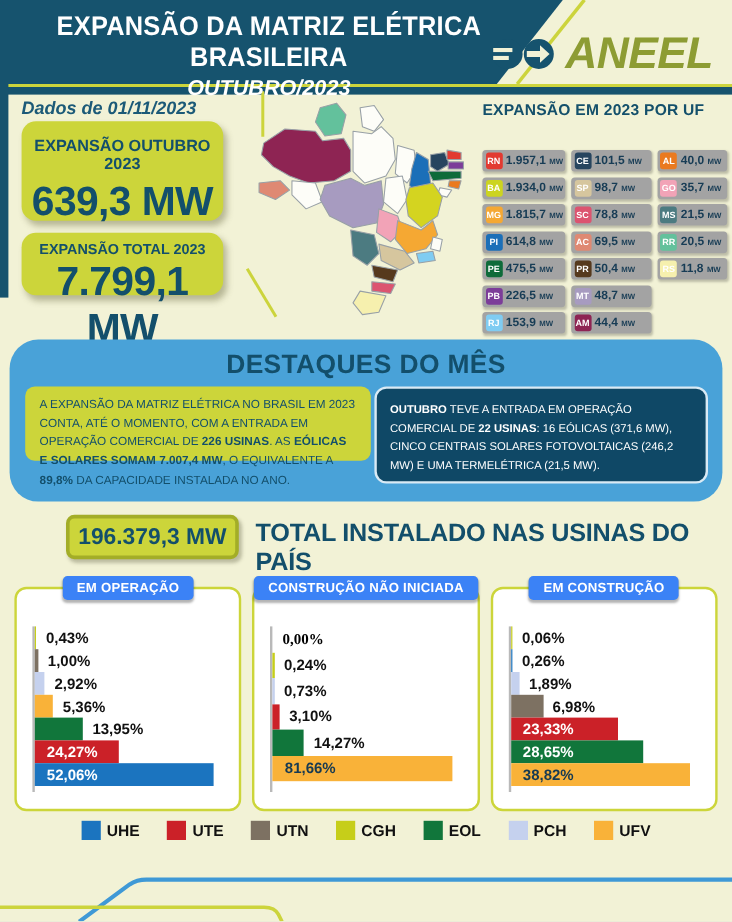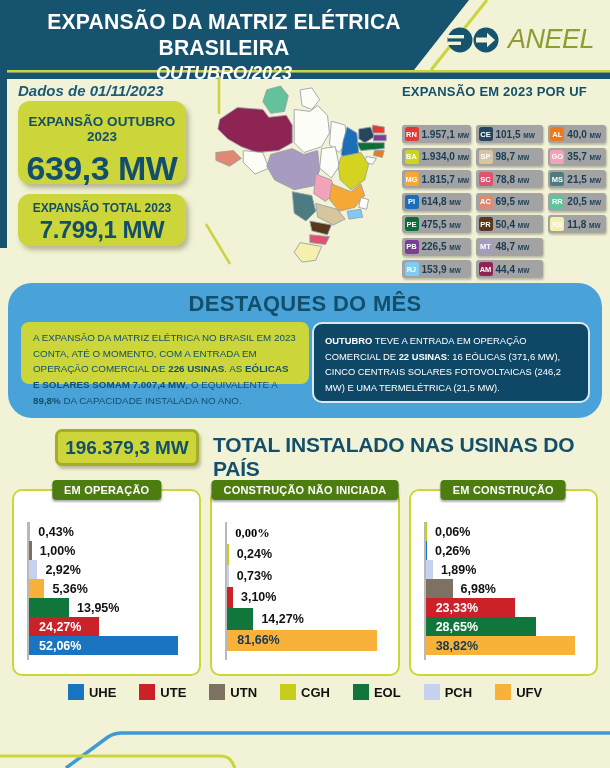--- a/index.html
+++ b/index.html
@@ -4,32 +4,32 @@
 <style>
   html,body{margin:0;padding:0;background:#e8e8da;}
   .page{position:relative;width:610px;height:768px;background:#f2f2d6;overflow:hidden;
         font-family:"Liberation Sans",sans-serif;-webkit-font-smoothing:antialiased;}
   
   .hdr-svg{position:absolute;top:0;left:0;}
   .hdr-title{position:absolute;top:9px;left:28px;width:392px;text-align:center;color:#fff;z-index:2;}
   .hdr-title .t1{font-size:22.5px;font-weight:bold;letter-spacing:.2px;transform:scaleX(.94);transform-origin:center;}
   .hdr-title .t2{font-size:18px;font-weight:bold;font-style:italic;margin-top:2px;}
   .logo{position:absolute;top:24px;right:16px;display:flex;align-items:center;gap:7px;z-index:2;}
-  .logo-text{font-size:27px;font-weight:normal;font-style:italic;color:#8d9c33;letter-spacing:-0.5px;}
+  .logo-text{font-size:37px;font-weight:bold;font-style:italic;color:#8d9c33;letter-spacing:-0.5px;}
   .left-bar{position:absolute;left:0;top:70px;width:7px;height:178px;background:#16536e;}
   
   .data-date{position:absolute;left:18px;top:82px;font-size:15px;font-weight:bold;font-style:italic;color:#1c5a78;}
   .sum-box{position:absolute;left:18px;width:168px;background:#ccd53a;border-radius:12px;
            box-shadow:3px 4px 5px rgba(110,110,70,.45);color:#134f6b;text-align:center;box-sizing:border-box;}
   .sum-box1{top:101px;height:83px;padding-top:13px;}
   .sum-box1 .lbl{font-size:13.5px;font-weight:bold;}
   .sum-box1 .val{font-size:34px;font-weight:bold;margin-top:5px;letter-spacing:-0.5px;}
   .sum-box2{top:194px;height:52px;padding-top:7px;}
   .sum-box2 .lbl{font-size:12px;font-weight:bold;}
-  .sum-box2 .val{font-size:24px;font-weight:bold;margin-top:1px;letter-spacing:-0.5px;}
+  .sum-box2 .val{font-size:34px;font-weight:bold;margin-top:1px;letter-spacing:-0.5px;}
   
   .map{position:absolute;left:210px;top:84px;}
   .map path{stroke:#98a0a6;stroke-width:.9;stroke-linejoin:round;}
   .accent-line{position:absolute;z-index:1;}
   
   .uf{position:absolute;left:402px;top:84px;width:204px;}
   .uf-title{font-size:13px;font-weight:bold;color:#14506b;letter-spacing:.2px;}
   .uf-grid{display:flex;gap:5px;margin-top:26px;}
   .uf-col{display:flex;flex-direction:column;gap:4.5px;}
   .uf-col1,.uf-col2{width:69px;}
@@ -49,21 +49,21 @@
            border:2px solid #d9eaf5;padding:9px 11px;box-sizing:border-box;color:#fff;font-size:9.4px;line-height:1.66;}
   .b{font-weight:bold;}
   
   .total-badge{position:absolute;left:55px;top:429px;width:138px;height:31px;background:#ccd53a;
                border:3px solid #a3ad27;border-radius:7px;display:flex;align-items:center;justify-content:center;
                font-size:19px;font-weight:bold;color:#134f6b;box-shadow:2px 3px 3px rgba(90,90,60,.35);}
   .total-label{position:absolute;left:213px;top:433px;font-size:21px;font-weight:bold;color:#134f6b;letter-spacing:-0.2px;}
   
   .charts{position:absolute;left:12px;top:489px;width:586px;display:flex;gap:9px;}
   .chart-card{flex:1;height:183px;background:#fff;border:2px solid #ccd53a;border-radius:10px;position:relative;}
-  .chart-pill{position:absolute;top:-11px;left:50%;transform:translateX(-50%);background:#4d7c0f;color:#fff;
+  .chart-pill{position:absolute;top:-11px;left:50%;transform:translateX(-50%);background:#3b82f6;color:#fff;
               font-size:11px;font-weight:bold;padding:4px 12px;border-radius:4px;white-space:nowrap;
               box-shadow:0 2px 2px rgba(0,0,0,.3);letter-spacing:.2px;}
   .bars{position:absolute;left:13px;right:8px;top:31px;bottom:14px;border-left:2px solid #b9b9b9;}
   .bar-row{position:relative;width:100%;}
   .bar{height:100%;}
   .bar-label{position:absolute;top:50%;transform:translateY(-50%);font-weight:bold;font-size:12.5px;white-space:nowrap;}
   
   .legend{position:absolute;left:0;top:684px;width:610px;display:flex;justify-content:center;gap:23px;}
   .leg-item{display:flex;align-items:center;gap:5px;}
   .leg-sq{width:16px;height:16px;}

